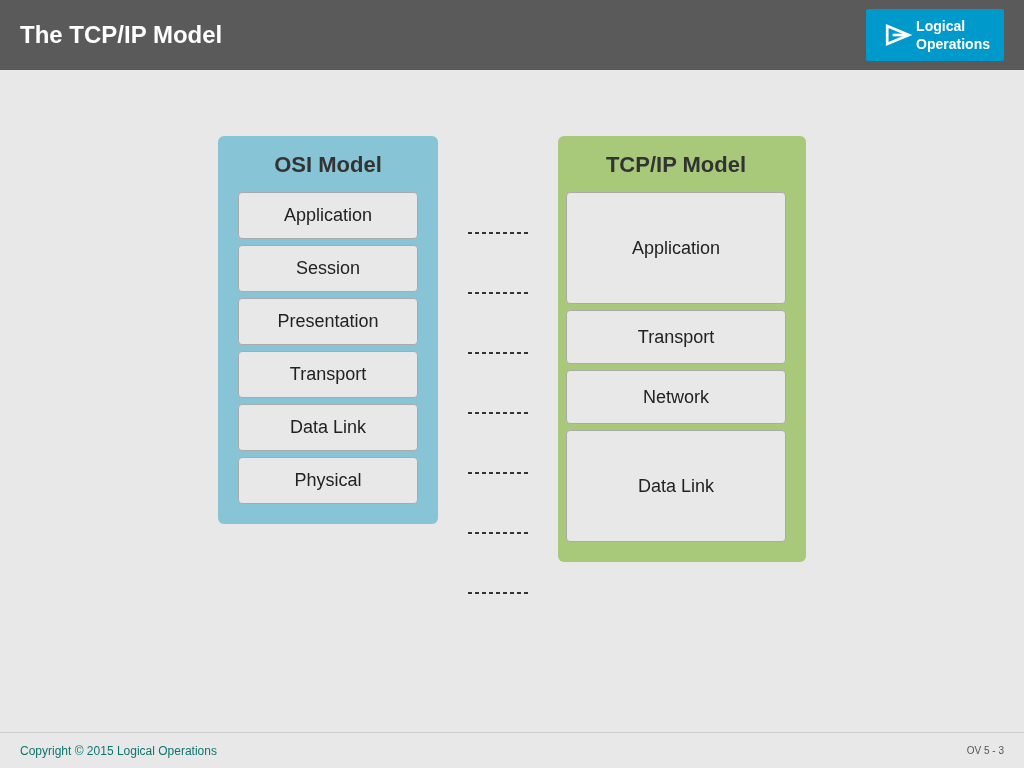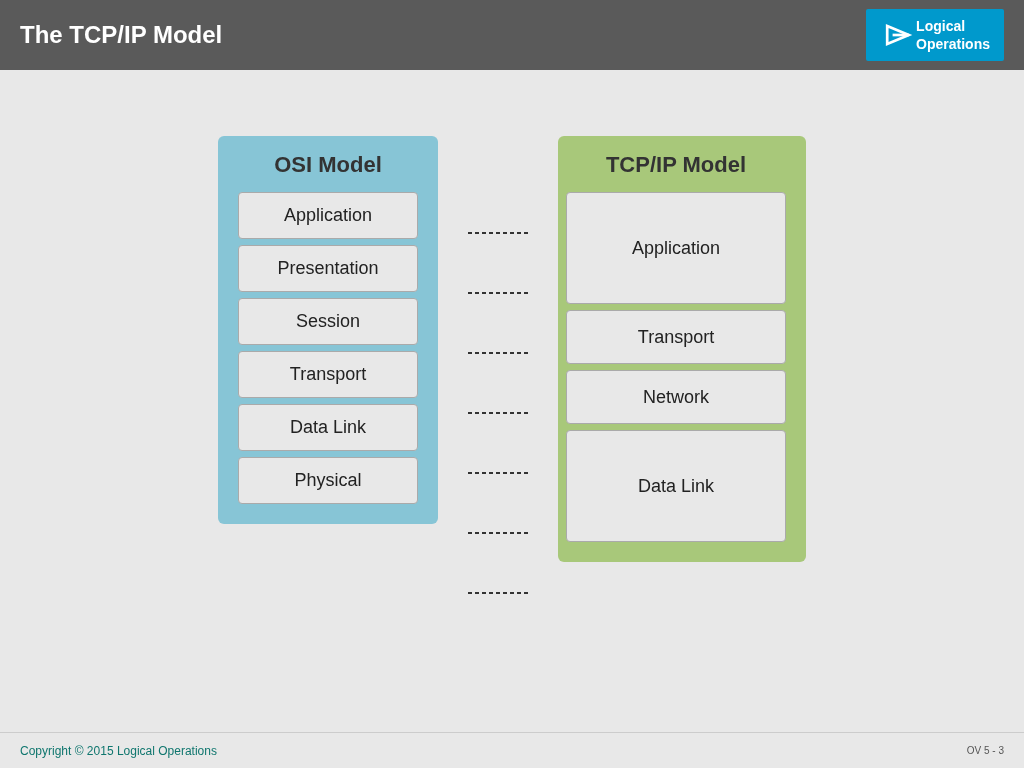--- a/index.html
+++ b/index.html
@@ -172,22 +172,22 @@
   </div>
 </div>
 
 <div class="main-content">
   <div class="models-container">
 
     <div class="osi-column">
       <div class="column-title">OSI Model</div>
       <div class="osi-layers">
         <div class="layer-box">Application</div>
+        <div class="layer-box">Session</div>
         <div class="layer-box">Presentation</div>
-        <div class="layer-box">Session</div>
         <div class="layer-box">Transport</div>
         <div class="layer-box">Data Link</div>
         <div class="layer-box">Physical</div>
       </div>
     </div>
 
     <svg class="connector-svg" viewBox="0 0 60 480" xmlns="http://www.w3.org/2000/svg" width="60" height="480">
 
       <line x1="0" y1="47" x2="60" y2="47" stroke="#333" stroke-width="2" stroke-dasharray="4,3"></line>
 

